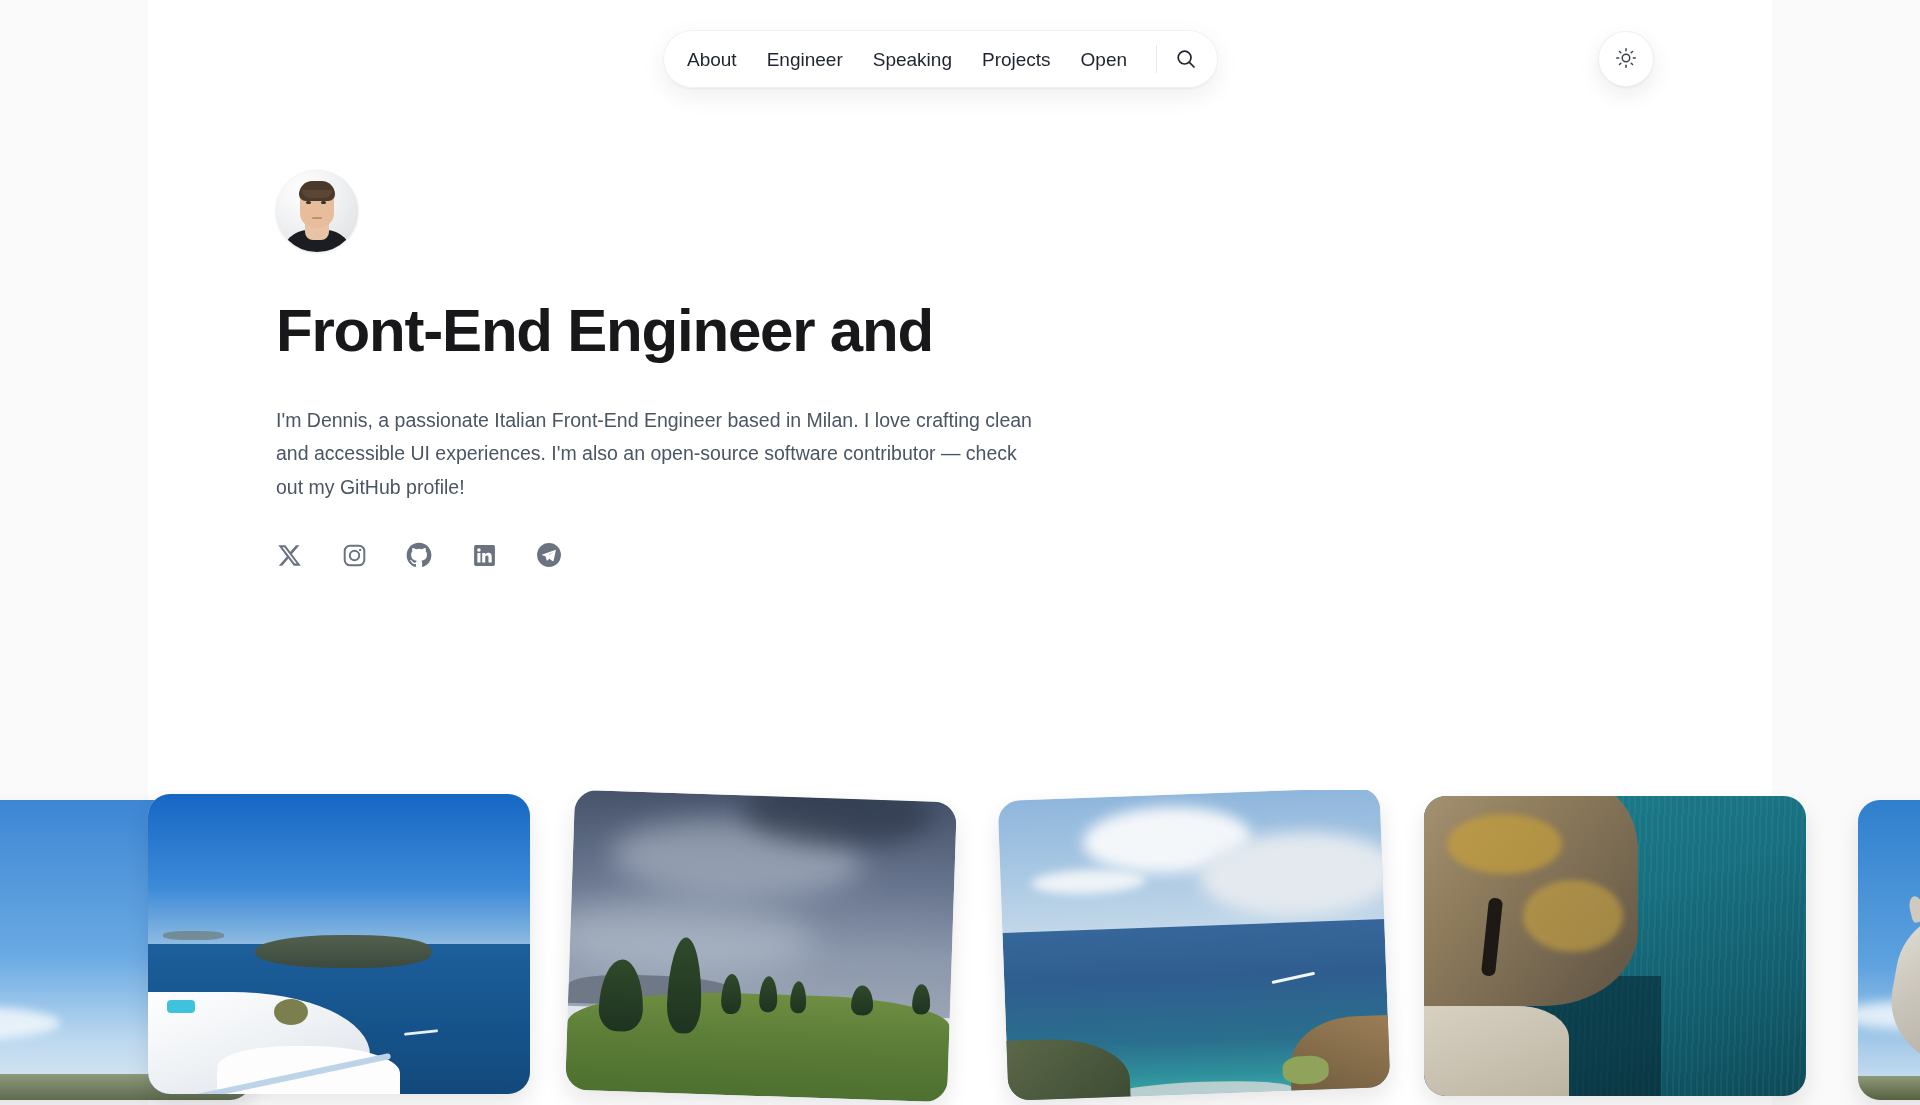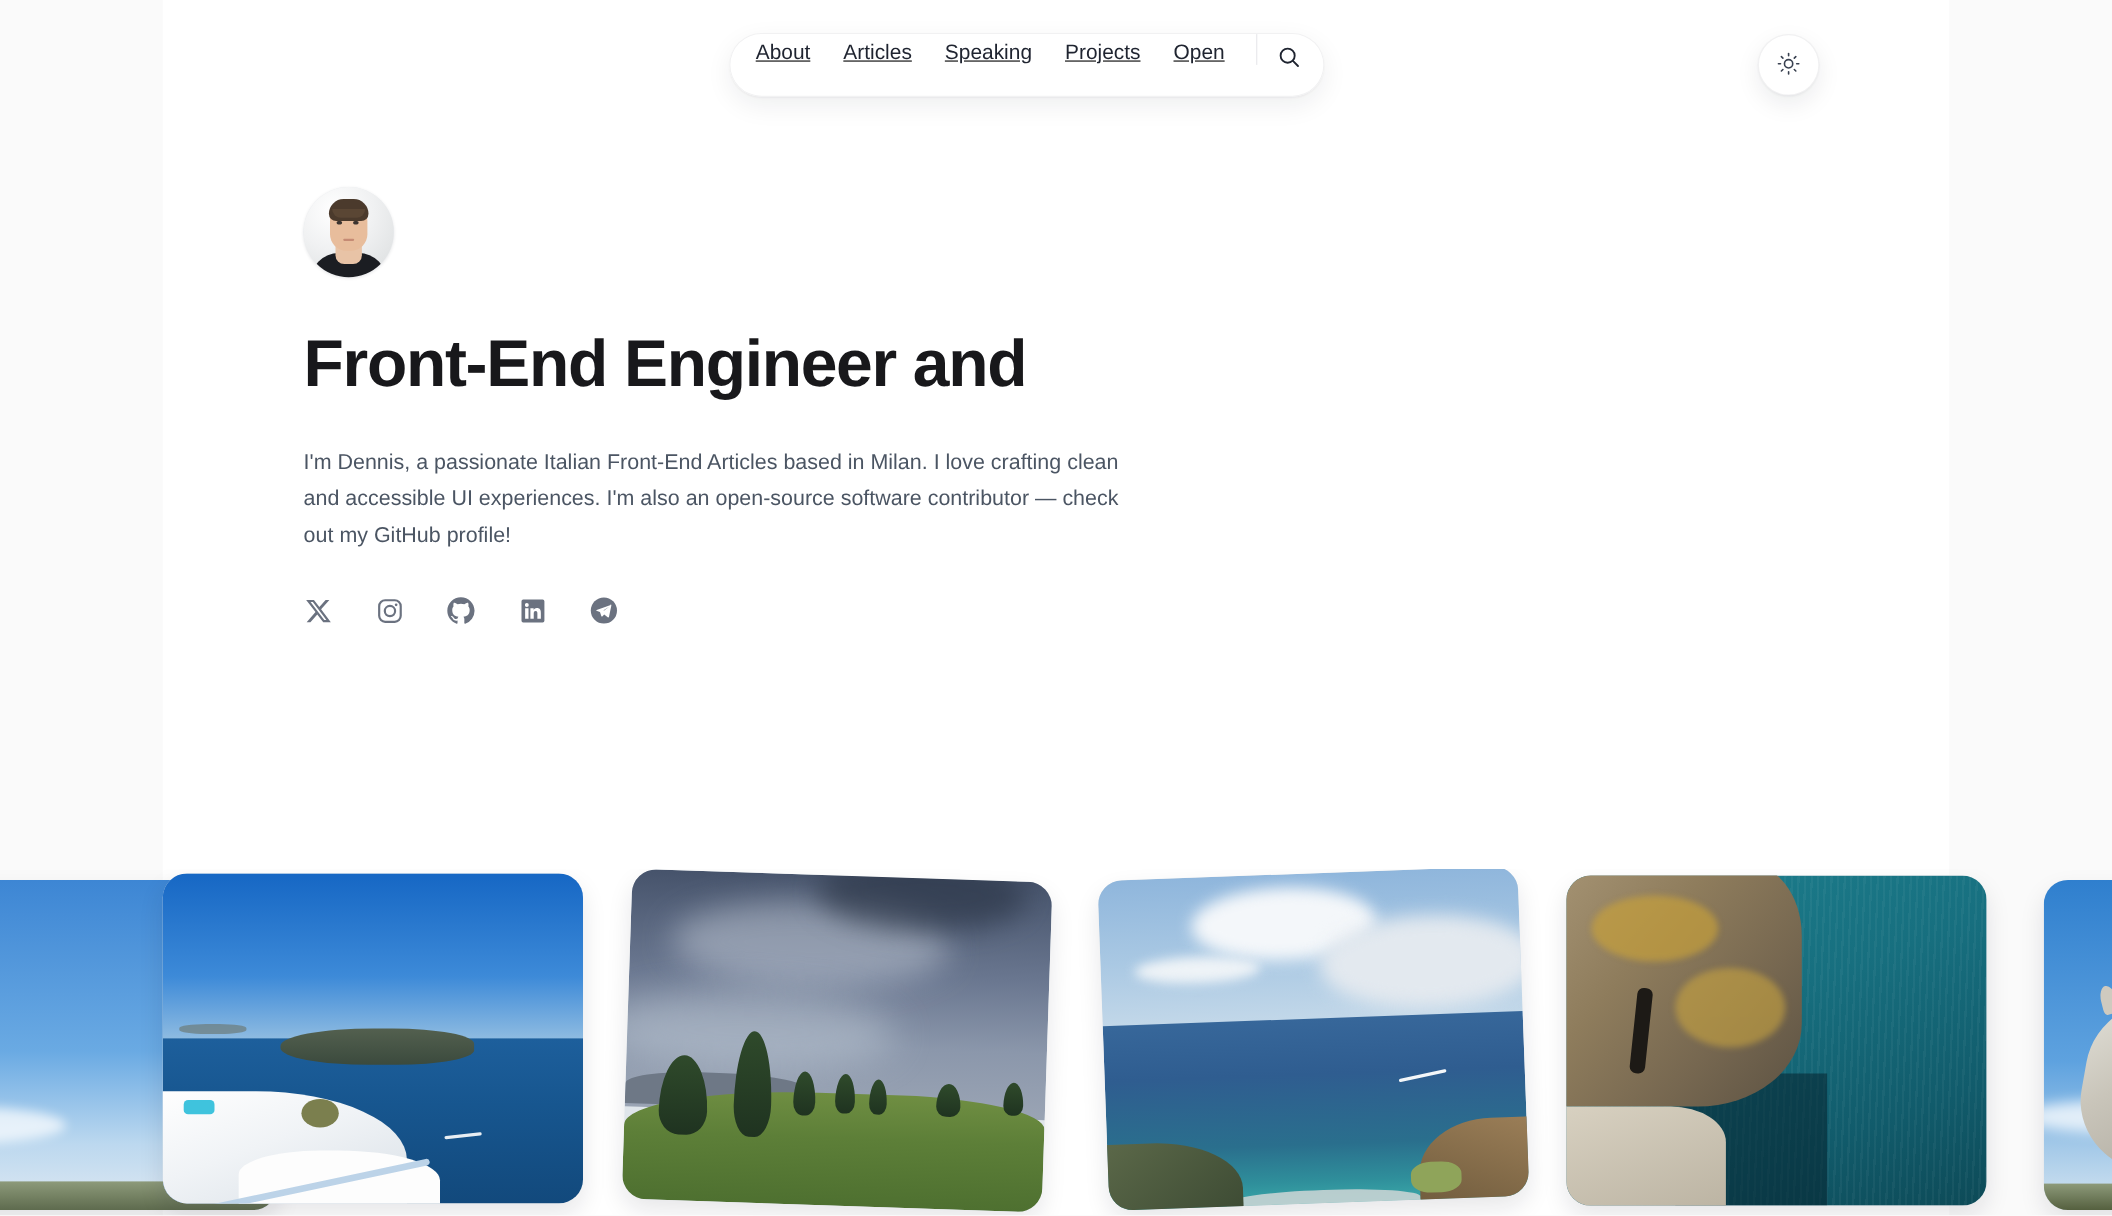--- a/index.html
+++ b/index.html
@@ -19,28 +19,27 @@
     background: #ffffff;
   }
 
   
   .header { position: absolute; left: 0; top: 0; width: 1920px; height: 105px; z-index: 30; }
 
   .nav-pill {
     position: absolute;
     left: 663px; top: 30px;
     height: 58px;
-    display: flex; align-items: flex-start;
+    display: flex; align-items: center;
     padding: 0 10px 0 8px;
     background: rgba(255,255,255,0.92);
     border: 1px solid rgba(17,24,39,0.06);
     border-radius: 29px;
     box-shadow: 0 1px 2px rgba(17,24,39,0.05), 0 8px 24px rgba(17,24,39,0.07);
     backdrop-filter: blur(6px);
-    text-decoration: underline;
   }
   .nav-item {
     font-size: 19px;
     color: #1f2430;
     padding: 8px 15px;
     border-radius: 20px;
     line-height: 1;
     white-space: nowrap;
     cursor: pointer;
   }
@@ -239,21 +238,21 @@
 <body>
 
 <div id="root">
 
   <div class="page-shell"></div>
 
   <div class="header">
 
     <nav class="nav-pill">
       <div class="nav-item">About</div>
-      <div class="nav-item">Articles</div>
+      <div class="nav-item">Engineer</div>
       <div class="nav-item">Speaking</div>
       <div class="nav-item">Projects</div>
       <div class="nav-item">Open</div>
 
       <div class="nav-sep"></div>
 
       <button class="search-btn">
         <span>
           <svg width="24" height="24" viewBox="0 0 24 24" fill="none" stroke="#1f2430" stroke-width="1.7" stroke-linecap="round">
             <circle cx="10.6" cy="10.6" r="6.4"></circle>
@@ -292,21 +291,21 @@
         <div class="av-eye l"></div>
         <div class="av-eye r"></div>
         <div class="av-mouth"></div>
       </div>
     </div>
 
     <h1 class="hero-title">
       <span class="ln">Front-End Engineer and</span>
     </h1>
 
-    <p class="hero-desc">I'm Dennis, a passionate Italian Front-End Articles based in Milan. I love crafting clean and accessible UI experiences. I'm also an open-source software contributor — check out my GitHub profile!</p>
+    <p class="hero-desc">I'm Dennis, a passionate Italian Front-End Engineer based in Milan. I love crafting clean and accessible UI experiences. I'm also an open-source software contributor — check out my GitHub profile!</p>
 
     <div class="socials">
 
       <a class="social-link">
         <span>
           <svg width="25" height="25" viewBox="0 0 24 24" fill="#6b7280">
             <path d="M18.24 2.25h3.31l-7.23 8.26 8.5 11.24h-6.65l-5.21-6.81-5.96 6.81H1.69l7.73-8.83L1.26 2.25h6.82l4.71 6.23 5.45-6.23Zm-1.16 17.52h1.83L7.08 4.13H5.12l11.96 15.64Z"></path>
           </svg>
         </span>
       </a>

